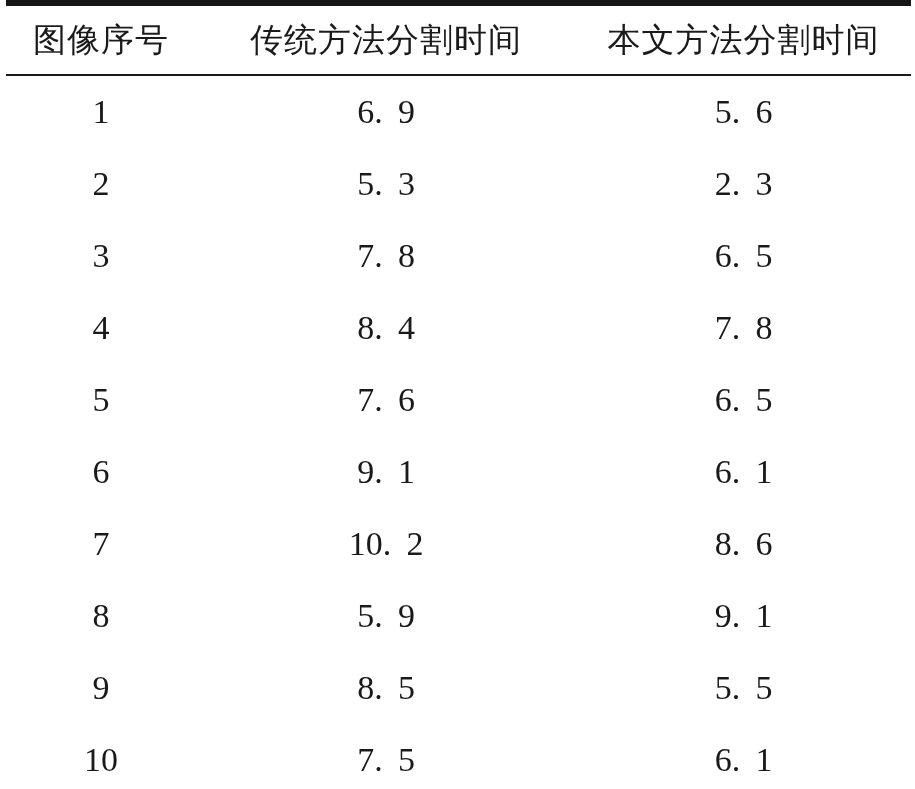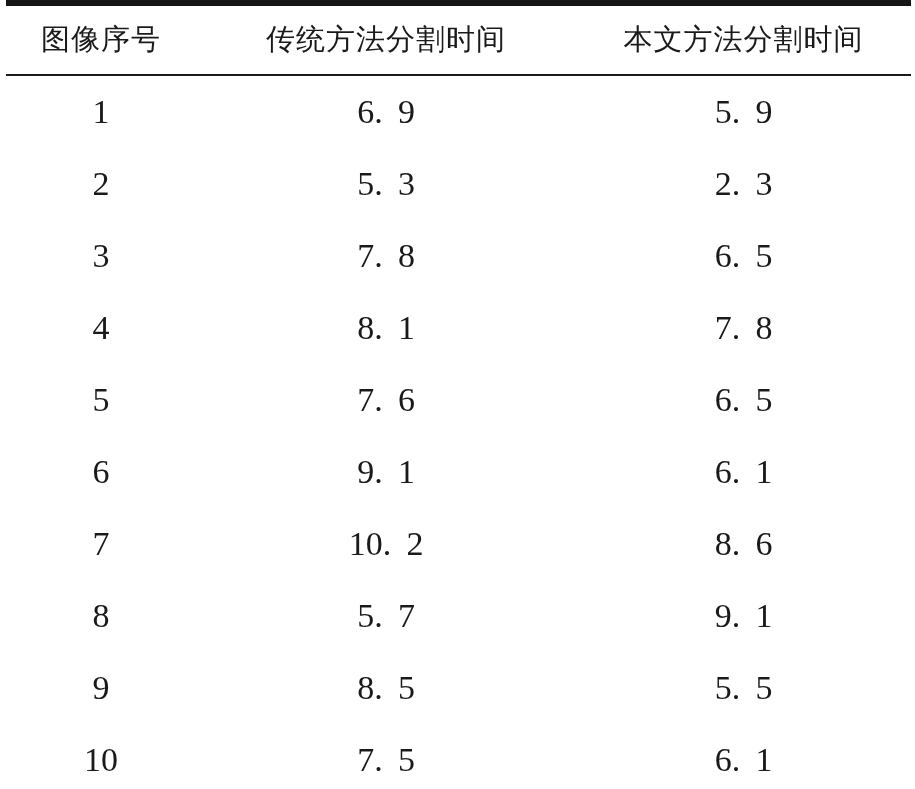--- a/index.html
+++ b/index.html
@@ -20,21 +20,21 @@
     border-collapse: collapse;
     table-layout: fixed;
     border-top: 6px solid #161616;
     border-bottom: 8px solid #161616;
   }
   col.c1 { width: 21%; }
   col.c2 { width: 42%; }
   col.c3 { width: 37%; }
   thead th {
     height: 66px;
-    font-size: 29px;
+    font-size: 33px;
     font-weight: normal;
     text-align: center;
     vertical-align: middle;
     border-bottom: 2px solid #1a1a1a;
     letter-spacing: 1px;
     white-space: nowrap;
   }
   tbody td {
     height: 70px;
     font-size: 34px;
@@ -56,55 +56,55 @@
     <tr>
       <th>图像序号</th>
       <th>传统方法分割时间</th>
       <th>本文方法分割时间</th>
     </tr>
   </thead>
   <tbody>
     <tr>
       <td>1</td>
       <td>6.  9</td>
-      <td>5.  9</td>
+      <td>5.  6</td>
     </tr>
     <tr>
       <td>2</td>
       <td>5.  3</td>
       <td>2.  3</td>
     </tr>
     <tr>
       <td>3</td>
       <td>7.  8</td>
       <td>6.  5</td>
     </tr>
     <tr>
       <td>4</td>
-      <td>8.  1</td>
+      <td>8.  4</td>
       <td>7.  8</td>
     </tr>
     <tr>
       <td>5</td>
       <td>7.  6</td>
       <td>6.  5</td>
     </tr>
     <tr>
       <td>6</td>
       <td>9.  1</td>
       <td>6.  1</td>
     </tr>
     <tr>
       <td>7</td>
       <td>10.  2</td>
       <td>8.  6</td>
     </tr>
     <tr>
       <td>8</td>
-      <td>5.  7</td>
+      <td>5.  9</td>
       <td>9.  1</td>
     </tr>
     <tr>
       <td>9</td>
       <td>8.  5</td>
       <td>5.  5</td>
     </tr>
     <tr>
       <td>10</td>
       <td>7.  5</td>

